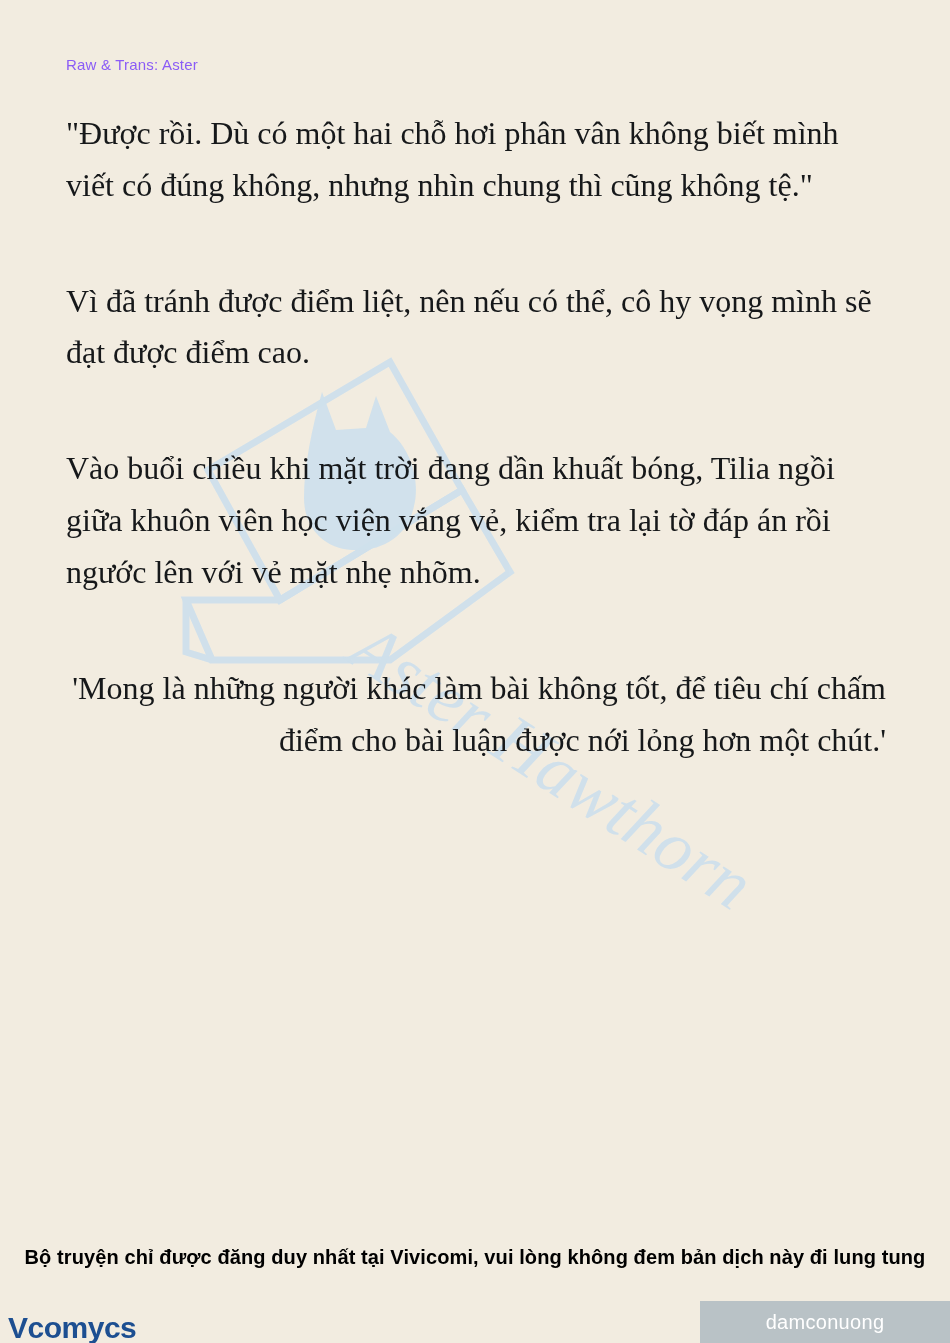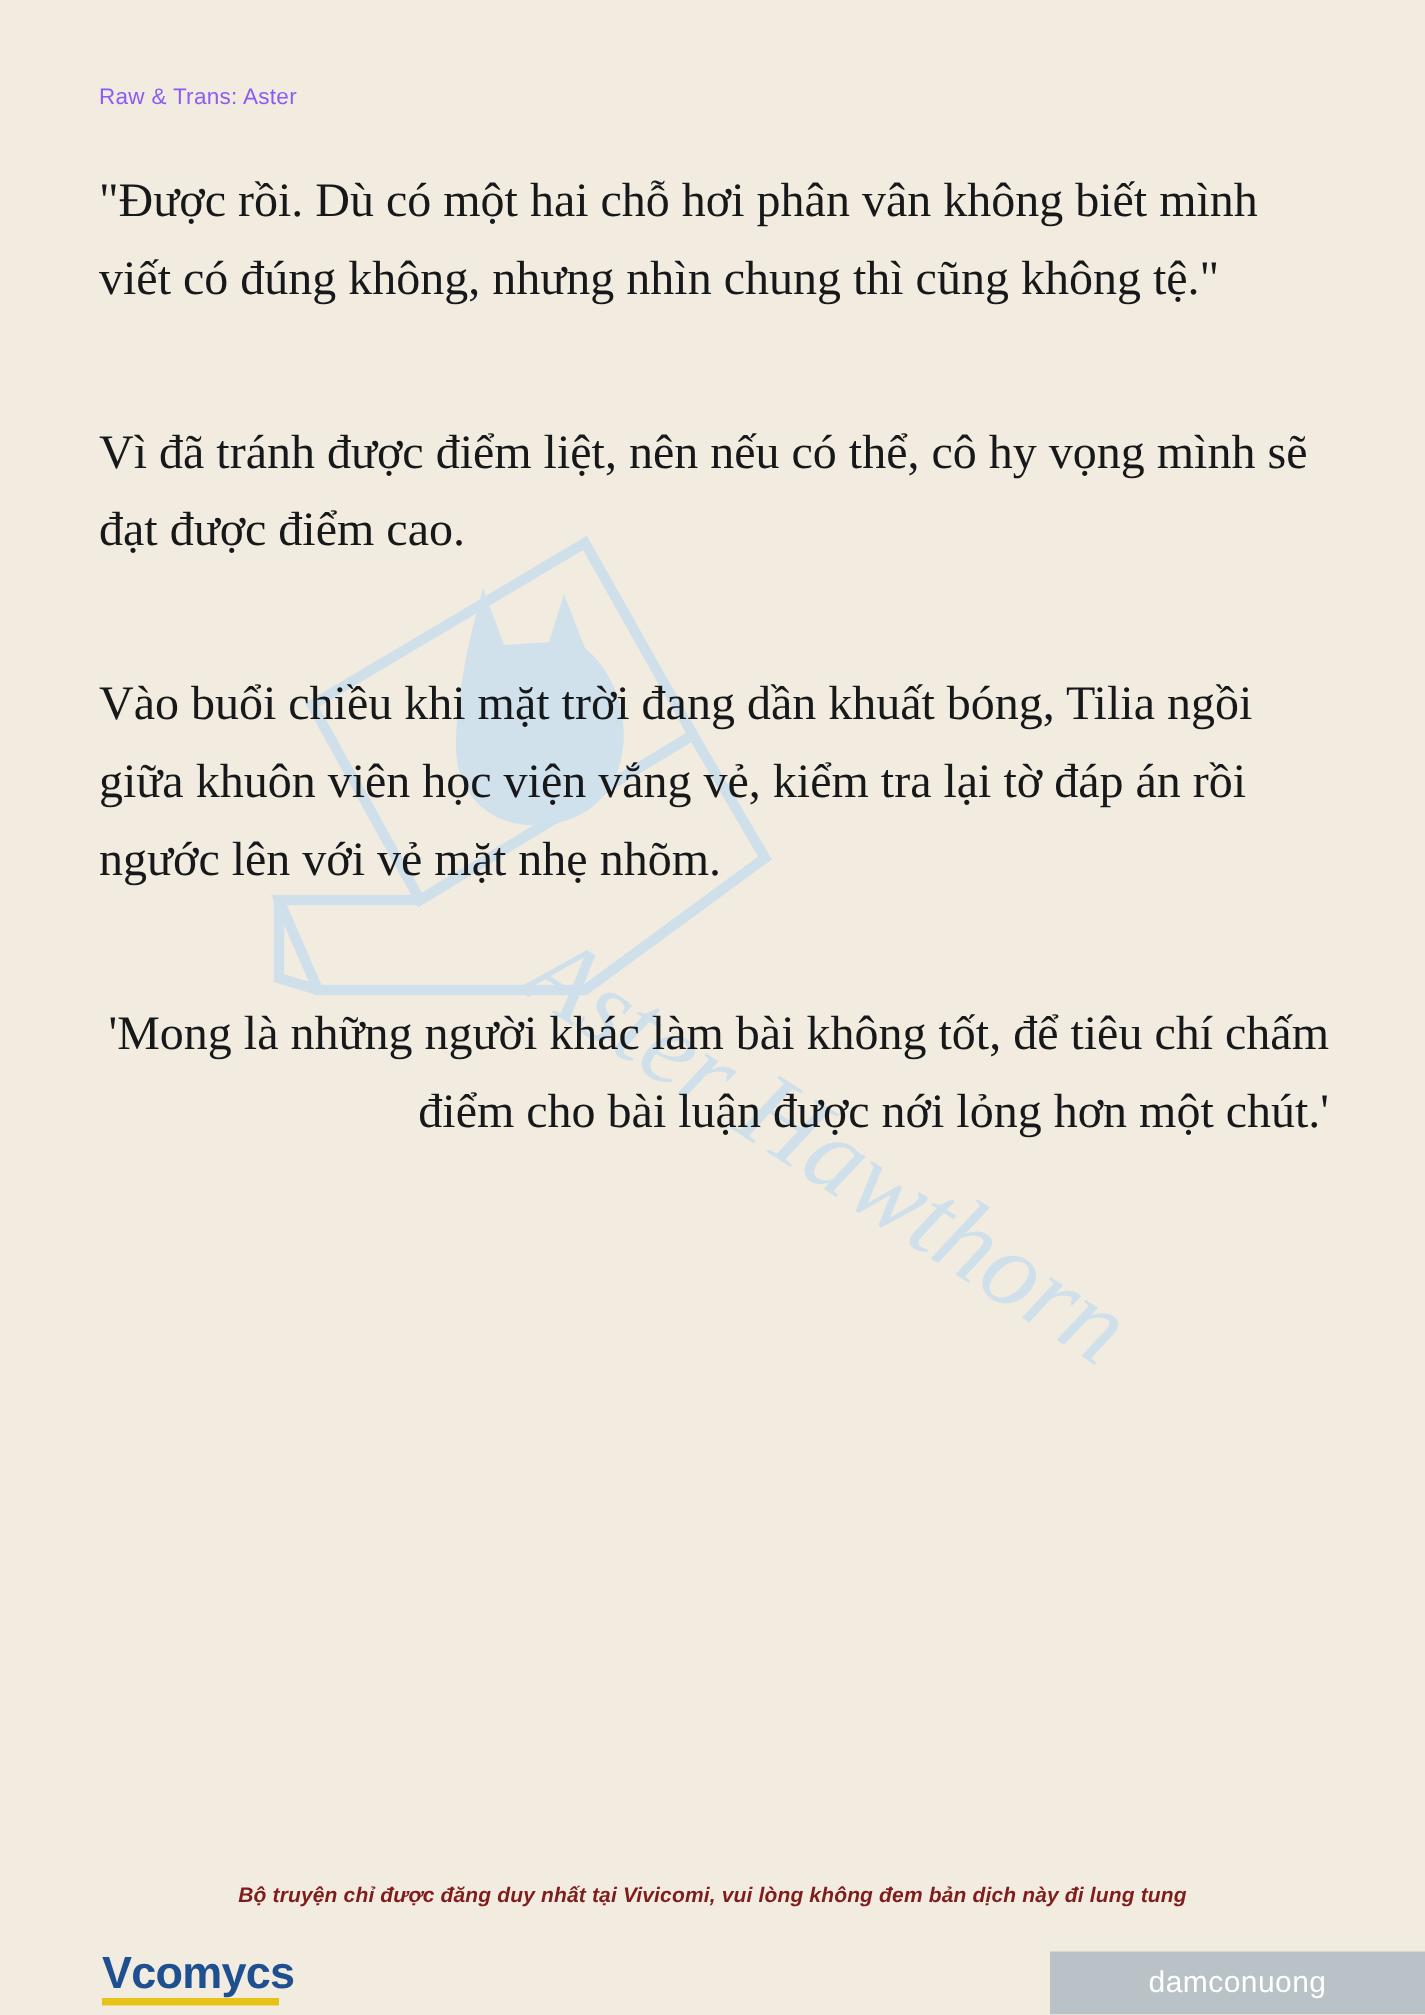--- a/index.html
+++ b/index.html
@@ -72,24 +72,23 @@
   .footer-notes {
     position: absolute;
     left: 0;
     right: 0;
     bottom: 68px;
     text-align: center;
     z-index: 3;
   }
   .footer-notes div {
     font-family: "Liberation Sans", sans-serif;
-    font-size: 14px;
+    font-size: 20px;
     font-weight: bold;
-    font-style: italic;
-    color: #7f1d1d;
+    color: #000000;
     line-height: 1.75;
     letter-spacing: 0.1px;
   }
 
   
   .bottom-bar {
     position: absolute;
     left: 0;
     bottom: 0;
     width: 950px;
@@ -97,24 +96,23 @@
     z-index: 4;
   }
   .bottom-left {
     position: absolute;
     left: 0;
     bottom: 0;
     width: 180px;
     height: 42px;
     background: #f2ece0;
     display: flex;
-    align-items: flex-start;
-    padding-left: 20px;
+    align-items: flex-end;
+    padding-left: 8px;
     box-sizing: border-box;
-    margin-left: 48px;
   }
   .logo-text {
     font-family: "Liberation Sans", sans-serif;
     font-weight: bold;
     font-size: 30px;
     letter-spacing: -0.5px;
     line-height: 1;
     position: relative;
   }
   .logo-v { color: #1d4f91; }

